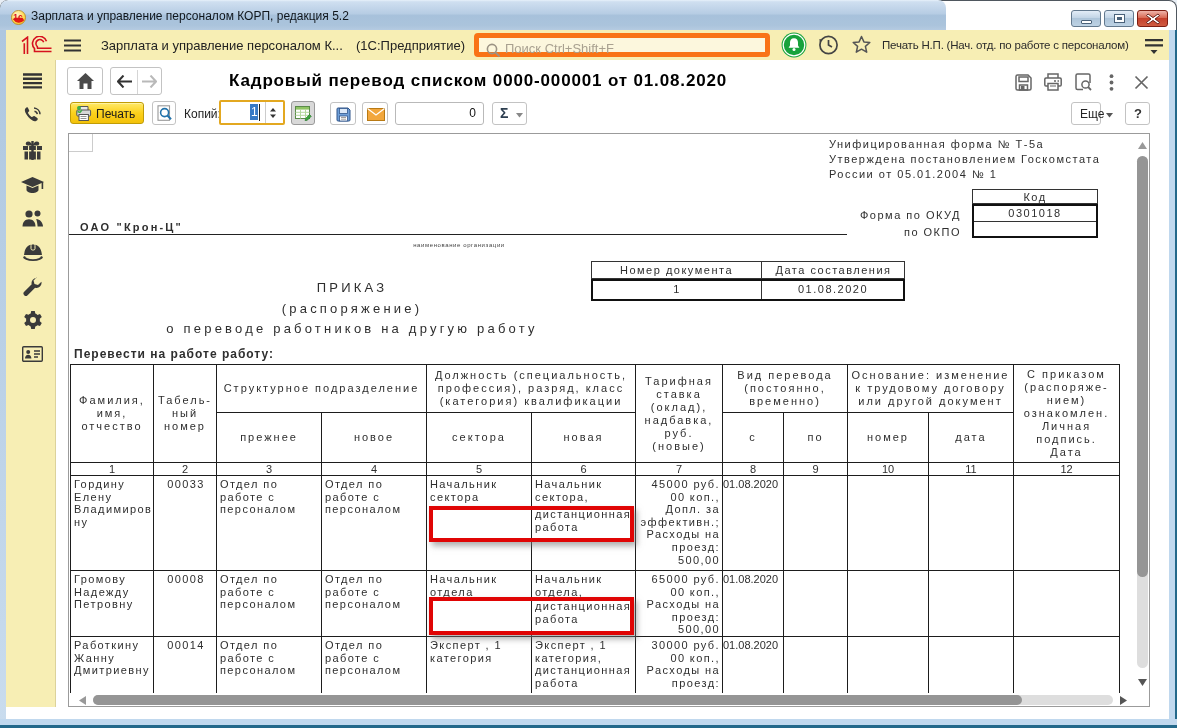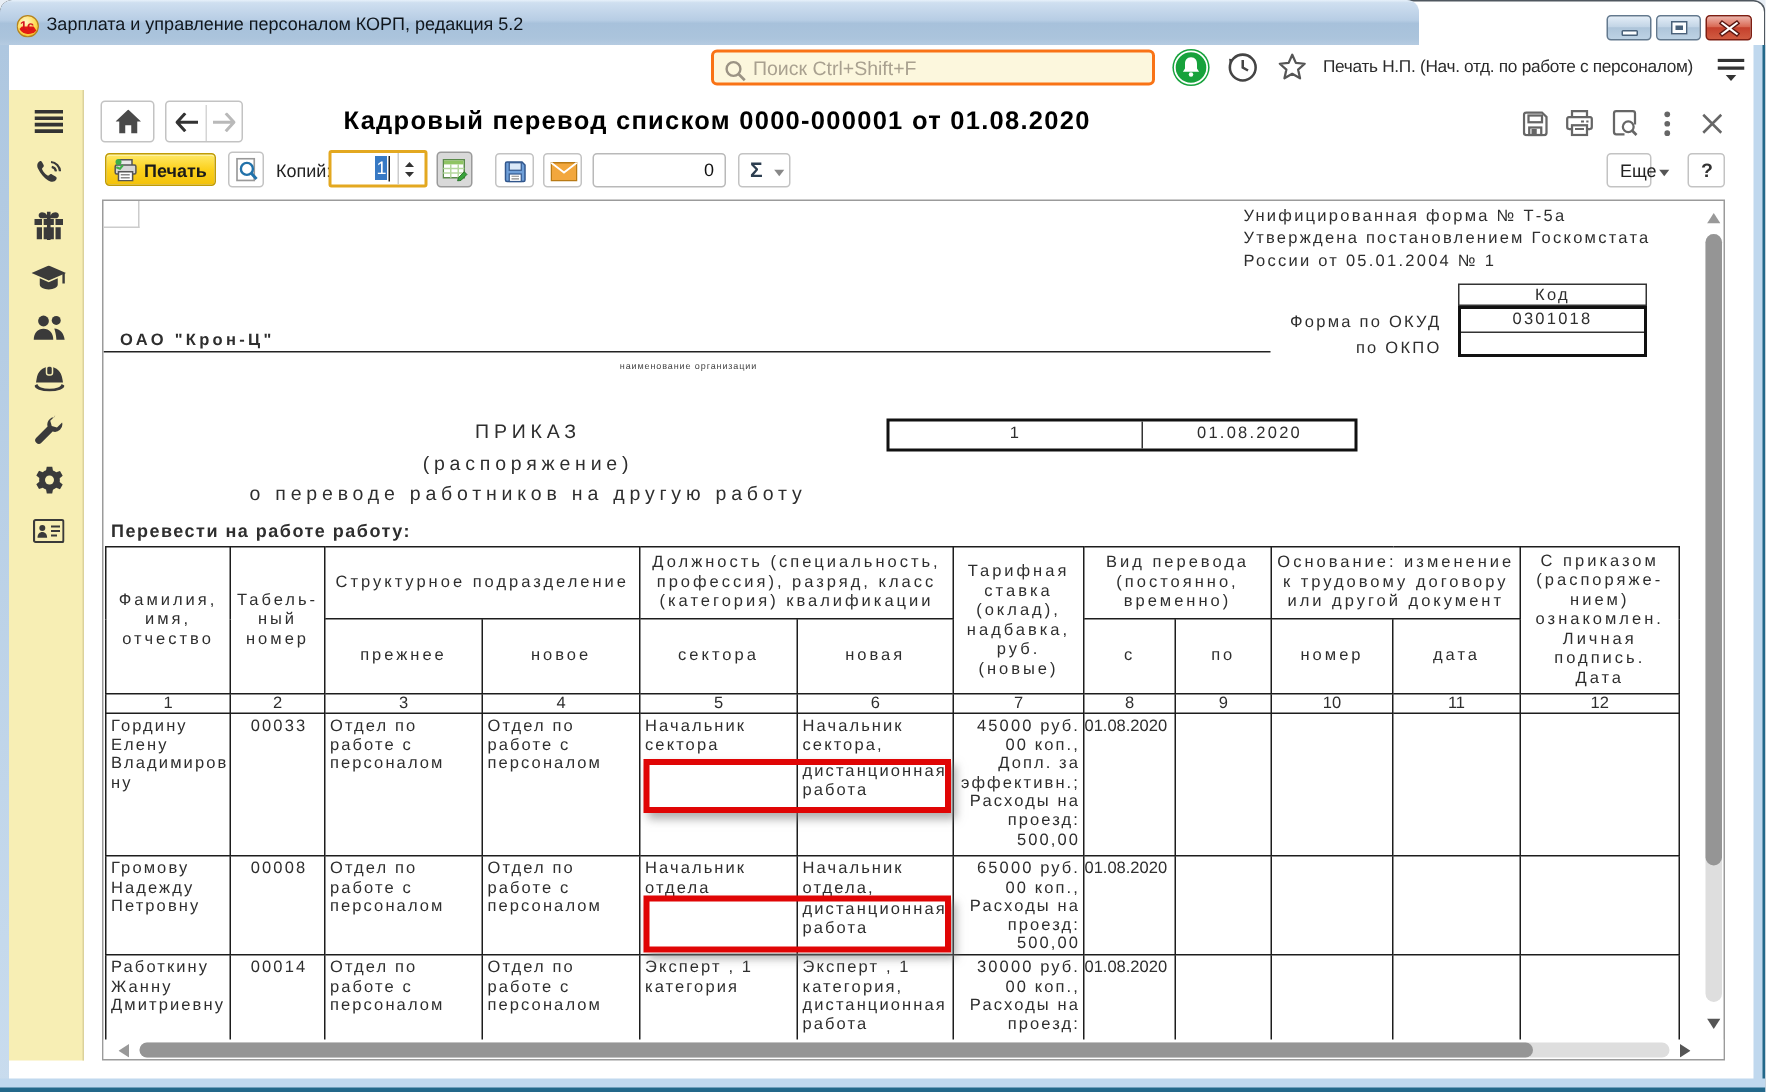--- a/index.html
+++ b/index.html
@@ -12,21 +12,21 @@
 .borderL{position:absolute;left:0;top:30px;width:6px;height:698px;background:linear-gradient(#aec7e0,#c9dcee)}
 .borderR{position:absolute;left:1169px;top:30px;width:8px;height:698px;background:#c0d8ee;border-right:2px solid #23688a}
 .borderB{position:absolute;left:0;top:719px;width:1177px;height:9px;background:#c0d8ee;border-bottom:3px solid #23688a}
 
 .wbtn{position:absolute;top:10px;height:17px;border:1px solid #63798e;border-radius:3px;background:linear-gradient(#e3edf7 0%,#c3d5e6 45%,#aec5da 50%,#bdd2e4 100%)}
 .wbtn.close{background:linear-gradient(#eeb4aa 0%,#d96a55 45%,#c5402c 50%,#d05b41 100%);border-color:#7e1e12}
 
 #appbar{position:absolute;left:1px;top:30px;width:1175px;height:30px;background:#f7eeb4}
 #appbar .t1{position:absolute;left:100px;top:8px;font-size:13px;color:#222}
 #appbar .t2{position:absolute;left:355px;top:8px;font-size:13px;color:#222}
-#search{position:absolute;left:474px;top:33px;width:296px;height:24px;background:#fcf7dd;border:2px solid #f97316;border-radius:4px;color:#a9a190;font-size:13px;line-height:22px;padding-left:26px}
+#search{position:absolute;left:474px;top:33px;width:296px;height:24px;background:#fcf7dd;border:5px solid #f97316;border-radius:4px;color:#a9a190;font-size:13px;line-height:22px;padding-left:26px}
 #user{position:absolute;left:882px;top:39px;font-size:11.5px;color:#2b2b2b;letter-spacing:-0.2px}
 
 #sidebar{position:absolute;left:6px;top:60px;width:50px;height:647px;background:#f7eeb4;border-right:1px solid #dcd29b}
 
 #content{position:absolute;left:57px;top:60px;width:1112px;height:659px;background:#fff}
 
 .btn{position:absolute;background:#fff;border:1px solid #c3c3c3;border-radius:3px}
 #title1{position:absolute;left:229px;top:71px;font-size:17px;font-weight:bold;color:#000;letter-spacing:0.85px}
 .lbl{position:absolute;font-size:12px;color:#222}
 
@@ -66,20 +66,37 @@
   <div class="wbtn" style="left:1104px;width:30px">
     <div class="abs" style="left:9px;top:3px;width:11px;height:9px;background:#fdfeff;border:1px solid #49617a">
         <div style="position:absolute;left:2px;top:2px;width:5px;height:3px;background:#49617a"></div>
       </div>
   </div>
   <div class="wbtn close" style="left:1137px;width:31px">
     <svg class="abs" style="left:8px;top:2px" width="14" height="12" viewBox="0 0 14 12">
         <path d="M2 1 L7 4.6 L12 1 L13.5 2.6 L9 6 L13.5 9.4 L12 11 L7 7.4 L2 11 L0.5 9.4 L5 6 L0.5 2.6 Z" fill="#fff" stroke="#5c1813" stroke-width="0.9"></path>
       </svg>
   </div>
+  <div id="appbar">
+    <svg class="abs" style="left:20px;top:6px" width="32" height="19" viewBox="0 0 32 19">
+      <g fill="none" stroke="#d6121f" stroke-width="1.6">
+        <path d="M1 5.5 L6.5 1.2 L6.5 18"></path>
+        <path d="M3.3 7.2 L3.3 18"></path>
+        <path d="M25.5 5.2 A7.2 7.2 0 1 0 13.5 12.5 L13.5 15.5 L30.5 15.5"></path>
+        <path d="M22.7 6.3 A4 4 0 1 0 16.3 10.6 L16.6 12.3 L30.5 12.3"></path>
+      </g>
+    </svg>
+    <svg class="abs" style="left:63px;top:9px" width="17" height="13" viewBox="0 0 17 13">
+        <g stroke="#333" stroke-width="2">
+          <path d="M0 1.5 H17 M0 6.5 H17 M0 11.5 H17"></path>
+        </g>
+      </svg>
+    <div class="t1">Зарплата и управление персоналом К...</div>
+    <div class="t2">(1С:Предприятие)</div>
+  </div>
   <div id="search"><svg class="abs" style="left:7px;top:5px" width="15" height="15" viewBox="0 0 15 15">
         <circle cx="6" cy="6" r="4.6" fill="none" stroke="#9b9384" stroke-width="1.6"></circle>
         <path d="M9.5 9.5 L13.5 13.5" stroke="#9b9384" stroke-width="1.8"></path>
       </svg>Поиск Ctrl+Shift+F</div>
   <svg class="abs" style="left:781px;top:32px" width="26" height="26" viewBox="0 0 26 26">
     <circle cx="13" cy="13" r="12.4" fill="#17a23c"></circle>
     <circle cx="13" cy="13" r="10.8" fill="none" stroke="#fff" stroke-width="1.2"></circle>
     <path d="M13 6.2 c-2.8 0 -4 2 -4 4.4 l0 3 -1.4 2.2 10.8 0 -1.4 -2.2 0 -3 c0 -2.4 -1.2 -4.4 -4 -4.4 z" fill="#fff"></path>
     <circle cx="13" cy="17.6" r="1.5" fill="#fff"></circle>
   </svg>
@@ -195,21 +212,21 @@
 
   <div class="abs" style="left:70px;top:102px;width:74px;height:22px;background:linear-gradient(#ffe968,#fcd11c 50%,#f3c20a);border:1px solid #c09c06;border-radius:3px;box-shadow:inset 0 1px 0 #fff3a0">
     <svg class="abs" style="left:5px;top:3px" width="16" height="15" viewBox="0 0 16 15">
         <path d="M3 4 V0.5 H12 V4" fill="#e8e8e8" stroke="#555" stroke-width="1"></path>
         <rect x="0.8" y="4" width="13.8" height="6" rx="1" fill="#d7d7d7" stroke="#555" stroke-width="1"></rect>
         <rect x="3" y="8.5" width="9.4" height="6" fill="#fff" stroke="#555" stroke-width="1"></rect>
         <path d="M4.5 10.5 h6 M4.5 12.5 h6" stroke="#888" stroke-width="0.9"></path>
         <circle cx="3" cy="2" r="2" fill="#3fae49"></circle>
         <path d="M1.5 5.5 l2.5 1 l2 -2.5" fill="none" stroke="#3fae49" stroke-width="1.4"></path>
       </svg>
-    <div class="abs" style="left:25px;top:4px;font-size:12px;font-weight:bold;color:#1a1a1a">Печать</div>
+    <div class="abs" style="left:25px;top:4px;font-size:12px;font-weight:normal;color:#1a1a1a">Печать</div>
   </div>
   <div class="btn" style="left:152px;top:101px;width:24px;height:24px">
     <svg class="abs" style="left:4px;top:3px" width="16" height="17" viewBox="0 0 16 17">
         <rect x="1" y="0.8" width="11.5" height="14.5" fill="#fff" stroke="#999" stroke-width="1.1"></rect>
         <circle cx="7.6" cy="7.6" r="4" fill="none" stroke="#2272aa" stroke-width="1.6"></circle>
         <path d="M10.5 10.5 L14 14.3" stroke="#2272aa" stroke-width="2"></path>
       </svg>
   </div>
   <div class="lbl" style="left:184px;top:107px">Копий:</div>
   <div class="abs" style="left:219px;top:100px;width:66px;height:25px;background:#fff;border:2px solid #e3a820;border-radius:2px">
@@ -274,20 +291,24 @@
       <div style="height:16px;border-bottom:1px solid #333;text-align:center;line-height:15px">0301018</div>
     </div>
     <div class="d" style="right:188px;top:74px">Форма по ОКУД</div>
     <div class="d" style="right:188px;top:91px">по ОКПО</div>
     <div class="d" style="left:11px;top:86px;font-weight:bold;letter-spacing:2.2px">ОАО "Крон-Ц"</div>
     <div class="abs" style="left:0;top:100px;width:778px;height:1px;background:#222"></div>
     <div class="abs" style="left:280px;top:104px;width:220px;text-align:center;font-size:6px;letter-spacing:0.6px;color:#444">наименование организации</div>
     <div class="abs" style="left:33px;top:144px;width:500px;text-align:center;font-size:13px;letter-spacing:3.2px;line-height:20.5px;white-space:pre">ПРИКАЗ
 (распоряжение)
 о переводе работников на другую работу</div>
+    <div class="abs" style="left:522px;top:127px;width:314px;height:18px;border:1px solid #333">
+      <div class="abs" style="left:0;top:0;width:170px;height:100%;border-right:1px solid #333;text-align:center;line-height:16px">Номер документа</div>
+      <div class="abs" style="left:171px;top:0;right:0;height:100%;text-align:center;line-height:16px">Дата составления</div>
+    </div>
     <div class="abs" style="left:522px;top:145px;width:314px;height:22px;border:2px solid #111">
       <div class="abs" style="left:0;top:0;width:169px;height:100%;border-right:1px solid #333;text-align:center;line-height:17px">1</div>
       <div class="abs" style="left:170px;top:0;right:0;height:100%;text-align:center;line-height:17px">01.08.2020</div>
     </div>
     <div class="d" style="left:5px;top:213px;font-size:12px;font-weight:bold;letter-spacing:1px">Перевести на работе работу:</div>
     <table id="ftable">
       <colgroup>
           <col style="width:83px">
           <col style="width:63px">
           <col style="width:105px">

